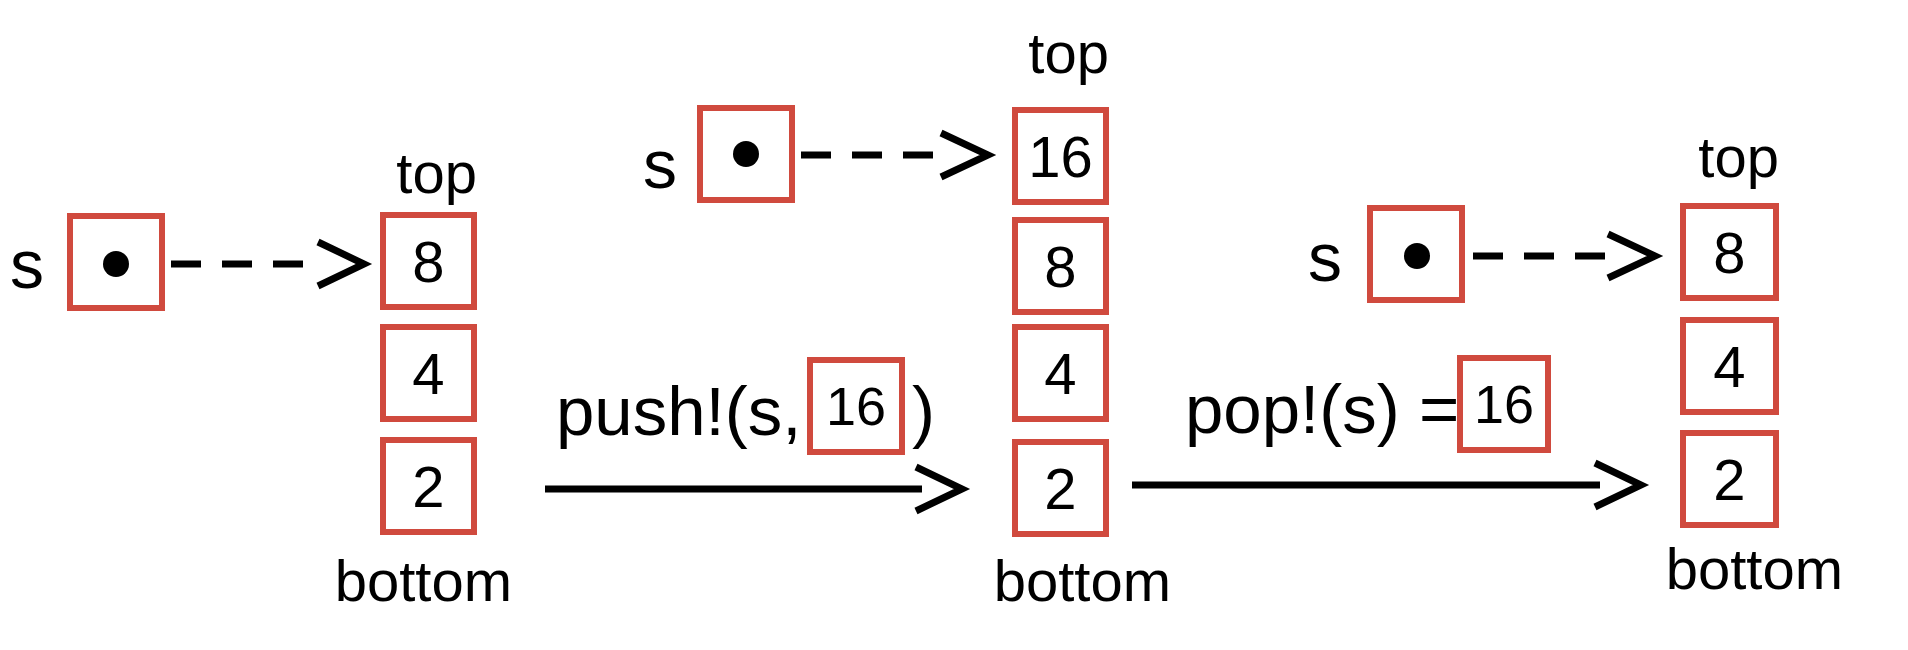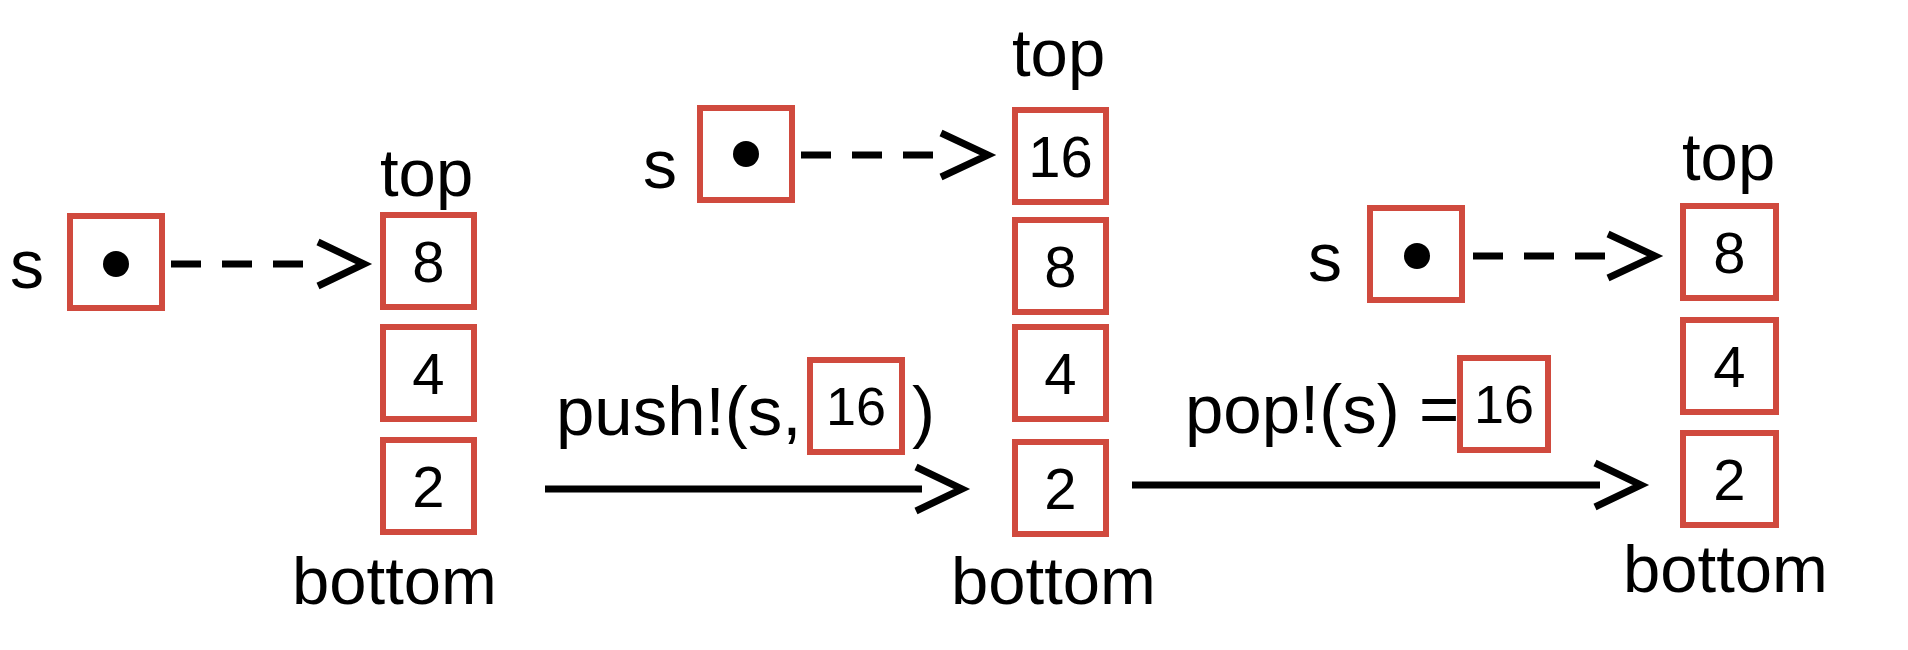--- a/index.html
+++ b/index.html
@@ -36,23 +36,23 @@
     background: var(--bg);
   }
   .dot {
     position: absolute;
     width: 26px; height: 26px;
     border-radius: 50%;
     background: var(--ink);
   }
   .lab {
     position: absolute;
-    font-size: 67px;
+    font-size: 58px;
     line-height: 58px;
-    text-align: left;
+    text-align: right;
   }
   .cell {
     position: absolute;
     width: 97px; height: 98px;
     border: 6px solid var(--box-red);
     background: var(--bg);
     display: flex;
     align-items: center;
     justify-content: center;
     font-size: 58px;

